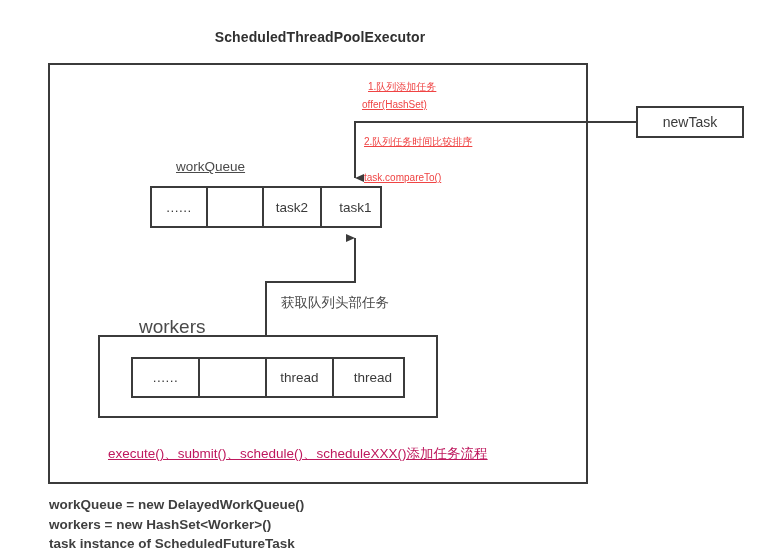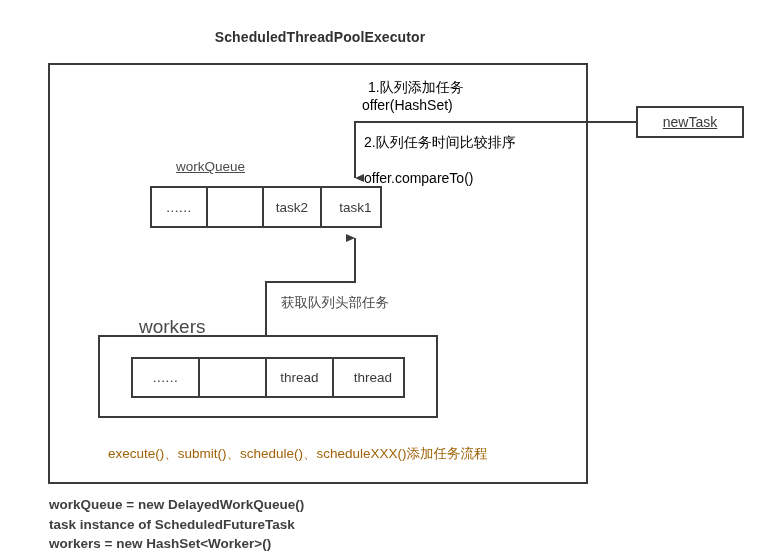--- a/index.html
+++ b/index.html
@@ -57,35 +57,35 @@
     width: 108px;
     height: 32px;
     border: 2px solid #3b3b3b;
     box-sizing: border-box;
     display: flex;
     align-items: center;
     justify-content: center;
     font-size: 14px;
     color: #3a3a3a;
     background: #fff;
+  }
+  .label-plain {
+    position: absolute;
+    font-size: 13.5px;
+    color: #4a4a4a;
+    white-space: nowrap;
+    line-height: 18px;
+  }
+  .step-text {
+    position: absolute;
+    font-size: 10px;
+    color: #ef4444;
+    line-height: 18px;
+    white-space: nowrap;
     text-decoration: underline;
-  }
-  .label-plain {
-    position: absolute;
-    font-size: 13.5px;
-    color: #4a4a4a;
-    white-space: nowrap;
-    line-height: 18px;
-  }
-  .step-text {
-    position: absolute;
-    font-size: 14px;
-    color: #000000;
-    line-height: 18px;
-    white-space: nowrap;
   }
   .wq-label {
     position: absolute;
     left: 176px;
     top: 143px;
     font-size: 13.5px;
     color: #4a4a4a;
     text-decoration: underline;
   }
   .workers-label {
@@ -142,22 +142,23 @@
     height: 41px;
   }
   .workers-row .cell { width: 68px; height: 100%; }
   .workers-row .cell:last-child { width: 70px; }
 
   .bottom-flow {
     position: absolute;
     left: 108px;
     top: 429px;
     font-size: 13.5px;
-    color: #a16207;
-    white-space: nowrap;
+    color: #be185d;
+    white-space: nowrap;
+    text-decoration: underline;
   }
   .footnotes {
     position: absolute;
     left: 49px;
     top: 479px;
     font-size: 13.5px;
     line-height: 19.5px;
     color: #3f3f3f;
     white-space: nowrap;
   }
@@ -191,21 +192,21 @@
       <path d="M266,319 L266,266 L355,266 L355,222" fill="none" stroke="#3b3b3b" stroke-width="2" marker-end="url(#arrowUp)"></path>
     </g>
   </svg>
 
   <div class="newtask-box">newTask</div>
 
   <div class="step-text" style="left:368px; top:62px;">1.队列添加任务</div>
   <div class="step-text" style="left:362px; top:80px;">offer(HashSet)</div>
 
   <div class="step-text" style="left:364px; top:117px;">2.队列任务时间比较排序</div>
-  <div class="step-text" style="left:364px; top:153px;">offer.compareTo()</div>
+  <div class="step-text" style="left:364px; top:153px;">task.compareTo()</div>
 
   <div class="wq-label">workQueue</div>
 
   <div class="cell-row workqueue-row">
     <div class="cell ellipsis-cell">......</div>
     <div class="cell"></div>
     <div class="cell">task2</div>
     <div class="cell">task1</div>
   </div>
 
@@ -220,17 +221,17 @@
     <div class="cell ellipsis-cell">......</div>
     <div class="cell"></div>
     <div class="cell">thread</div>
     <div class="cell">thread</div>
   </div>
 
   <div class="bottom-flow">execute()、submit()、schedule()、scheduleXXX()添加任务流程</div>
 
   <div class="footnotes">
     <div>workQueue = new DelayedWorkQueue()</div>
+    <div>workers = new HashSet&lt;Worker&gt;()</div>
     <div>task instance of ScheduledFutureTask</div>
-    <div>workers = new HashSet&lt;Worker&gt;()</div>
   </div>
 
 </div>
 
 </body></html>

